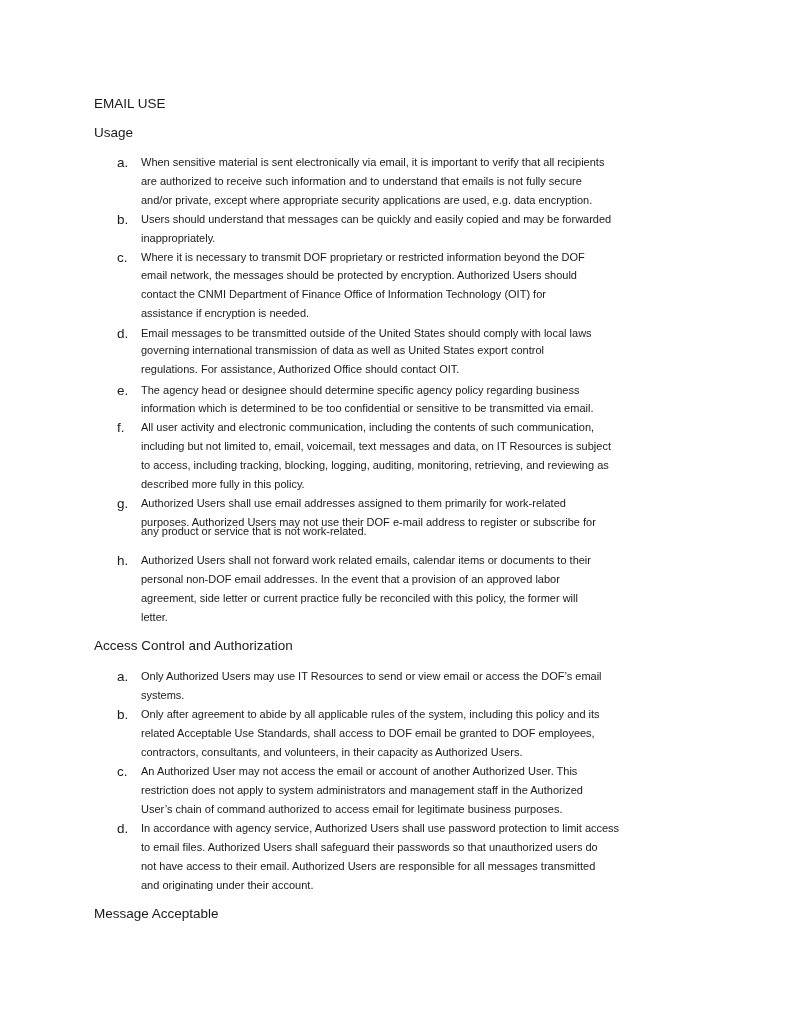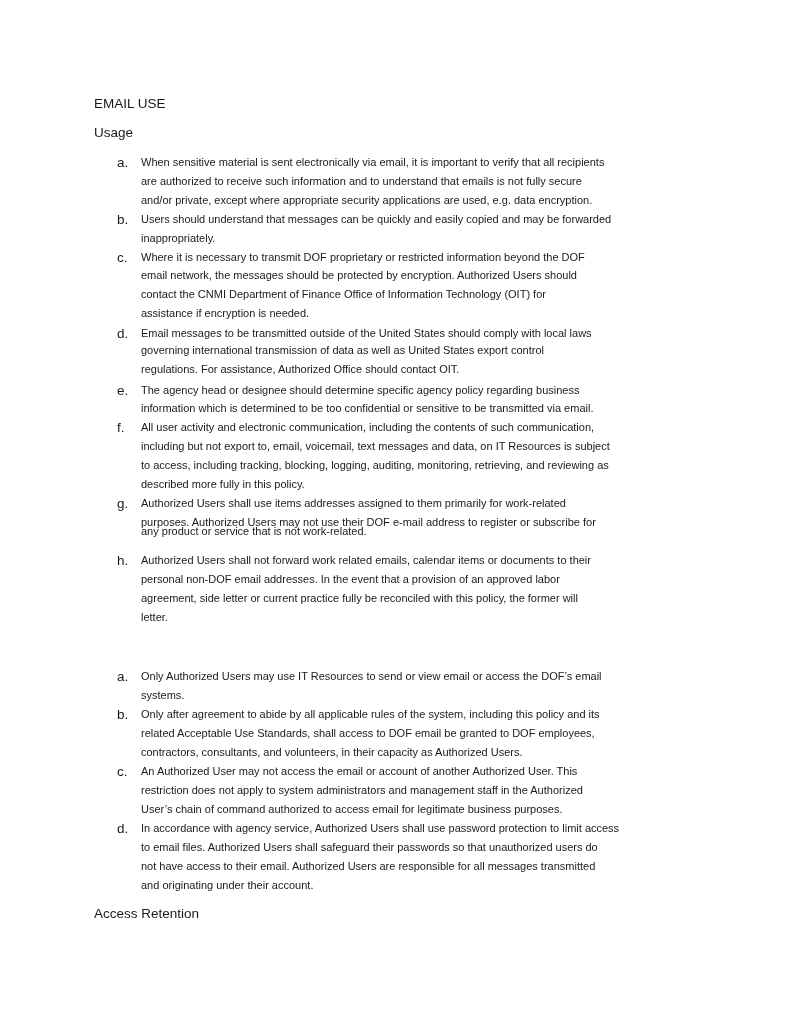--- a/index.html
+++ b/index.html
@@ -49,40 +49,41 @@
 
   <div class="item">
     <span class="marker" style="top:381px">e.</span>
     <span class="line" style="top:381px">The agency head or designee should determine specific agency policy regarding business</span>
     <span class="line" style="top:399px">information which is determined to be too confidential or sensitive to be transmitted via email.</span>
   </div>
 
   <div class="item">
     <span class="marker" style="top:418px">f.</span>
     <span class="line" style="top:418px">All user activity and electronic communication, including the contents of such communication,</span>
-    <span class="line" style="top:437px">including but not export to, email, voicemail, text messages and data, on IT Resources is subject</span>
+    <span class="line" style="top:437px">including but not limited to, email, voicemail, text messages and data, on IT Resources is subject</span>
     <span class="line" style="top:456px">to access, including tracking, blocking, logging, auditing, monitoring, retrieving, and reviewing as</span>
     <span class="line" style="top:475px">described more fully in this policy.</span>
   </div>
 
   <div class="item">
     <span class="marker" style="top:494px">g.</span>
-    <span class="line" style="top:494px">Authorized Users shall use items addresses assigned to them primarily for work-related</span>
+    <span class="line" style="top:494px">Authorized Users shall use email addresses assigned to them primarily for work-related</span>
     <span class="line" style="top:513px">purposes. Authorized Users may not use their DOF e-mail address to register or subscribe for</span>
     <span class="line" style="top:522px">any product or service that is not work-related.</span>
   </div>
 
   <div class="item">
     <span class="marker" style="top:551px">h.</span>
     <span class="line" style="top:551px">Authorized Users shall not forward work related emails, calendar items or documents to their</span>
     <span class="line" style="top:570px">personal non-DOF email addresses. In the event that a provision of an approved labor</span>
     <span class="line" style="top:589px">agreement, side letter or current practice fully be reconciled with this policy, the former will</span>
     <span class="line" style="top:608px">letter.</span>
   </div>
 
+  <div class="heading" style="top:637px">Access Control and Authorization</div>
 
   <div class="item">
     <span class="marker" style="top:667px">a.</span>
     <span class="line" style="top:667px">Only Authorized Users may use IT Resources to send or view email or access the DOF’s email</span>
     <span class="line" style="top:686px">systems.</span>
   </div>
 
   <div class="item">
     <span class="marker" style="top:705px">b.</span>
     <span class="line" style="top:705px">Only after agreement to abide by all applicable rules of the system, including this policy and its</span>
@@ -98,14 +99,14 @@
   </div>
 
   <div class="item">
     <span class="marker" style="top:819px">d.</span>
     <span class="line" style="top:819px">In accordance with agency service, Authorized Users shall use password protection to limit access</span>
     <span class="line" style="top:838px">to email files. Authorized Users shall safeguard their passwords so that unauthorized users do</span>
     <span class="line" style="top:857px">not have access to their email. Authorized Users are responsible for all messages transmitted</span>
     <span class="line" style="top:876px">and originating under their account.</span>
   </div>
 
-  <div class="heading" style="top:905px">Access Retention</div>
+  <div class="heading" style="top:905px">Message Acceptable</div>
 </div>
 
 </body></html>

